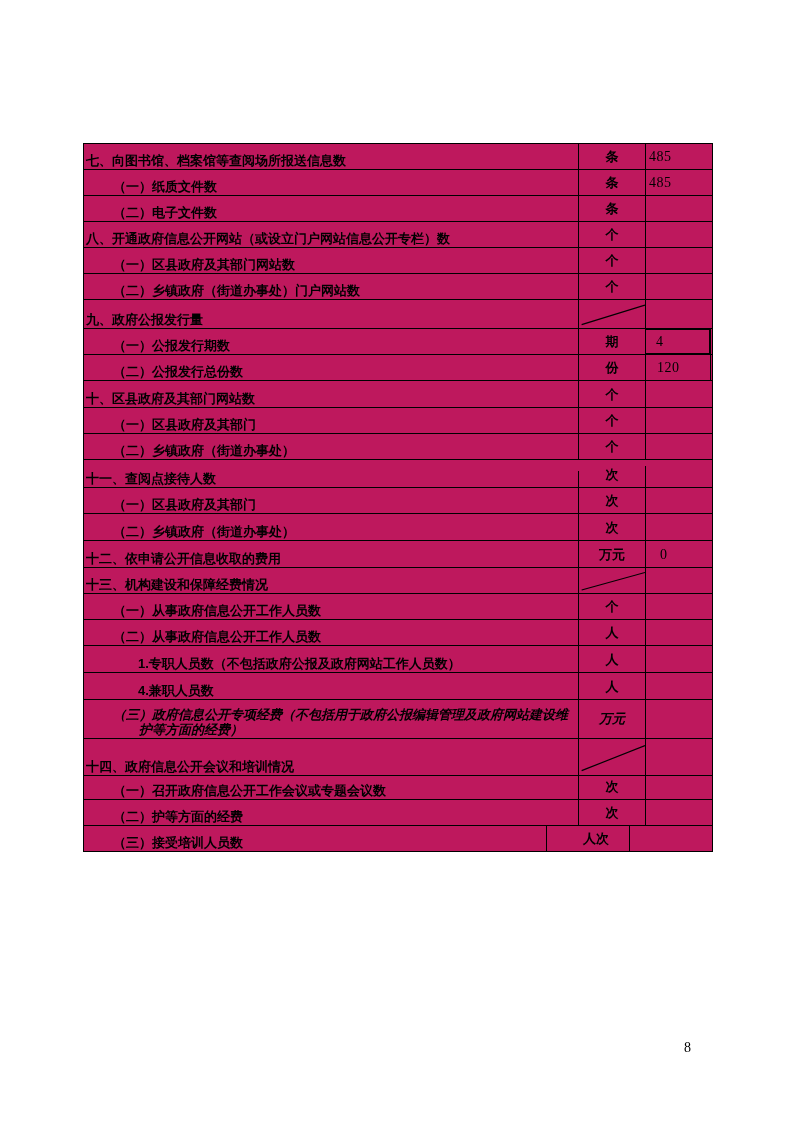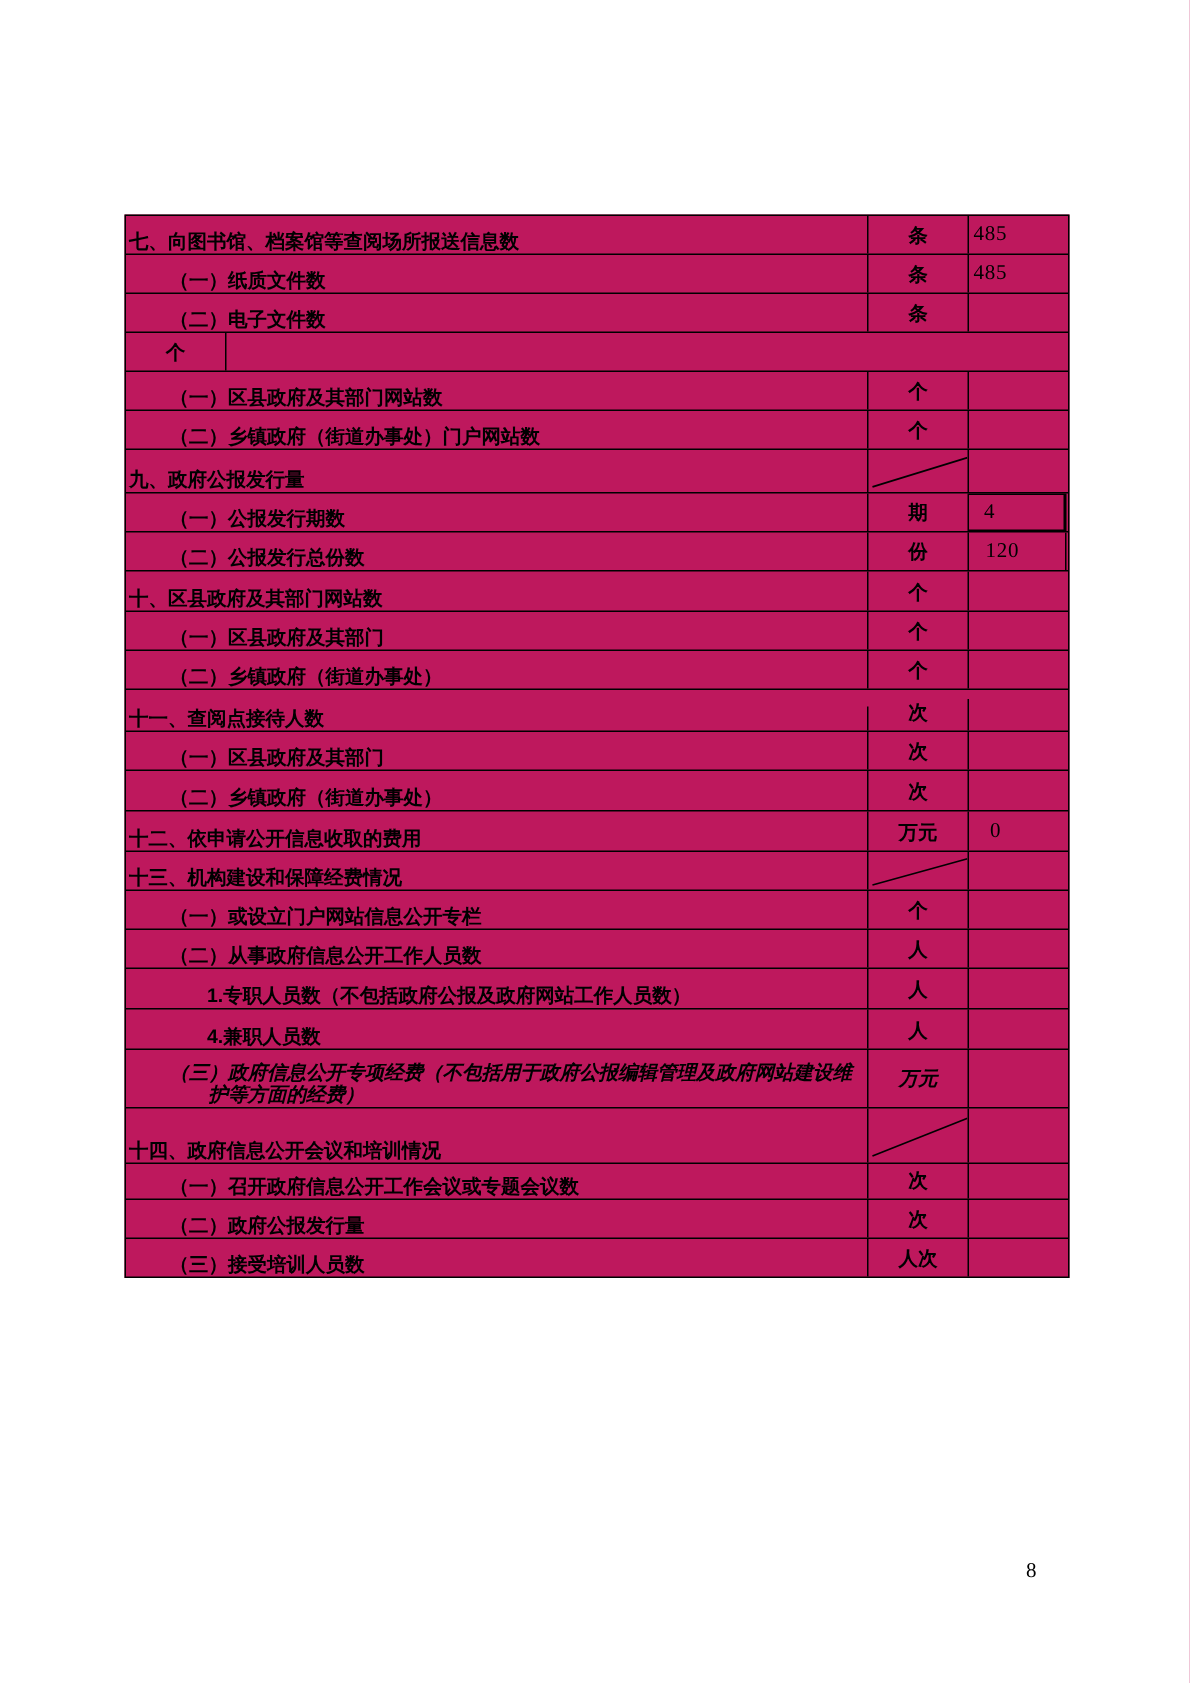--- a/index.html
+++ b/index.html
@@ -84,20 +84,23 @@
           <span>（二）电子文件数</span>
         </div>
         <div class="cell unit">
           <span>条</span>
         </div>
         <div class="cell value" style="padding-left: 3px;">
           <span></span>
         </div>
       </div>
       <div class="row" style="height: 26px;">
+        <div class="cell label lv0">
+          <span>八、开通政府信息公开网站（或设立门户网站信息公开专栏）数</span>
+        </div>
         <div class="cell unit">
           <span>个</span>
         </div>
         <div class="cell value" style="padding-left: 3px;">
           <span></span>
         </div>
       </div>
       <div class="row" style="height: 26px;">
         <div class="cell label lv1">
           <span>（一）区县政府及其部门网站数</span>
@@ -240,21 +243,21 @@
           <svg class="diag" viewBox="0 0 100 100" preserveAspectRatio="none">
             <line x1="4" y1="88" x2="100" y2="18" stroke="#000" stroke-width="1.2" vector-effect="non-scaling-stroke"></line>
           </svg>
         </div>
         <div class="cell value" style="padding-left: 3px;">
           <span></span>
         </div>
       </div>
       <div class="row" style="height: 26px;">
         <div class="cell label lv1">
-          <span>（一）或设立门户网站信息公开专栏</span>
+          <span>（一）从事政府信息公开工作人员数</span>
         </div>
         <div class="cell unit">
           <span>个</span>
         </div>
         <div class="cell value" style="padding-left: 3px;">
           <span></span>
         </div>
       </div>
       <div class="row" style="height: 26px;">
         <div class="cell label lv1">
@@ -320,30 +323,30 @@
         </div>
         <div class="cell unit">
           <span>次</span>
         </div>
         <div class="cell value" style="padding-left: 3px;">
           <span></span>
         </div>
       </div>
       <div class="row" style="height: 26px;">
         <div class="cell label lv1">
-          <span>（二）政府公报发行量</span>
-        </div>
-        <div class="cell unit">
-          <span>次</span>
-        </div>
-        <div class="cell value" style="padding-left: 3px;">
-          <span></span>
-        </div>
-      </div>
-      <div class="row" style="height: 25px;">
+          <span>（二）护等方面的经费</span>
+        </div>
+        <div class="cell unit">
+          <span>次</span>
+        </div>
+        <div class="cell value" style="padding-left: 3px;">
+          <span></span>
+        </div>
+      </div>
+      <div class="row" style="height: 25px; gap: 16px;">
         <div class="cell label lv1">
           <span>（三）接受培训人员数</span>
         </div>
         <div class="cell unit">
           <span>人次</span>
         </div>
         <div class="cell value" style="padding-left: 3px;">
           <span></span>
         </div>
       </div>

